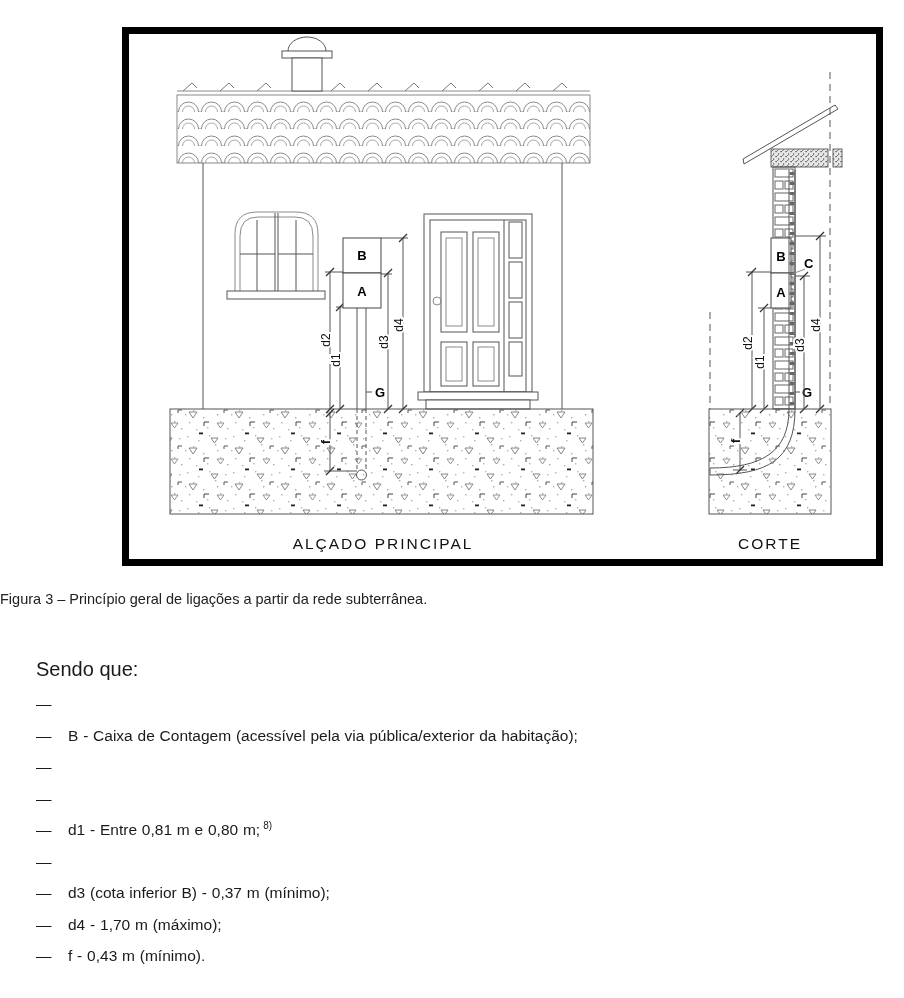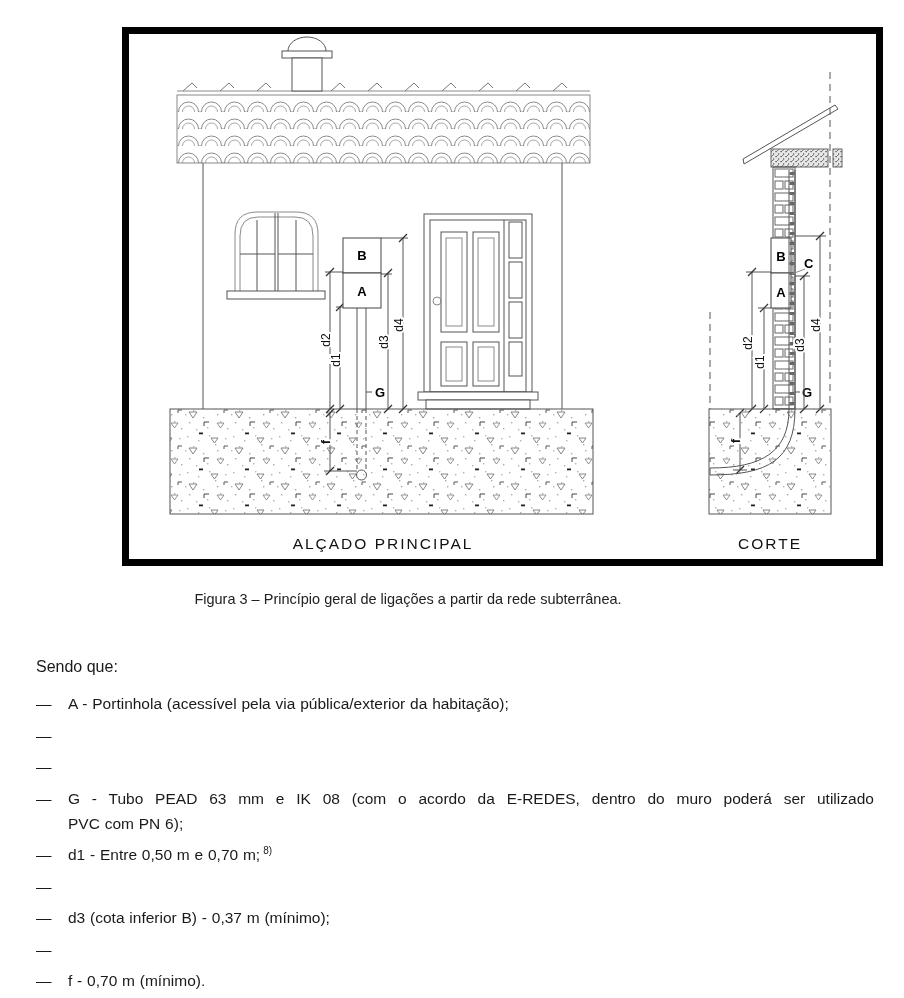--- a/index.html
+++ b/index.html
@@ -15,22 +15,22 @@
   .figure-frame svg{display:block;}
   svg text{font-family:"Liberation Sans",sans-serif;}
   .ln{stroke:#555;stroke-width:1;fill:none;}
   .thin{stroke:#8a8a8a;stroke-width:1;fill:none;}
   .dashln{stroke:#555;stroke-width:1;fill:none;stroke-dasharray:7 5;}
   .pipedash{stroke:#555;stroke-width:1;fill:none;stroke-dasharray:4 3;}
   .dim{font-size:12px;fill:#111;paint-order:stroke;stroke:#fff;stroke-width:4px;}
   .dimb{font-weight:bold;}
   .biglab{font-size:13px;font-weight:bold;fill:#000;paint-order:stroke;stroke:#fff;stroke-width:3px;}
   .vtitle{font-size:15.5px;letter-spacing:2px;fill:#111;}
-  .caption{position:absolute;left:0;top:591px;width:816px;text-align:center;font-size:14.5px;color:#222;}
-  .intro{position:absolute;left:36px;top:658px;font-size:16px;color:#1a1a1a;}
+  .caption{position:absolute;left:0;top:591px;width:816px;text-align:left;font-size:14.5px;color:#222;}
+  .intro{position:absolute;left:36px;top:658px;font-size:20px;color:#1a1a1a;}
   .deflist{position:absolute;left:36px;top:691px;width:990px;}
   .item{display:flex;align-items:flex-start;margin-bottom:6.5px;line-height:25px;font-size:15.5px;}
   .dash{width:32px;flex:none;}
   .txt{word-spacing:0.5px;}
   .g1{word-spacing:7.5px;white-space:nowrap;display:block;}
   .g2{display:block;}
   sup{font-size:10px;vertical-align:super;line-height:0;margin-left:3px;}
 </style>
 </head>
 <body>
@@ -283,56 +283,53 @@
   </div>
 
   <div class="caption">Figura 3 – Princípio geral de ligações a partir da rede subterrânea.</div>
 
   <div class="intro">Sendo que:</div>
 
   <div class="deflist">
 
     <div class="item">
       <span class="dash">—</span>
-      <span class="txt">A - Portinhola (acessível pela via pública/exterior da habitação);</span>
-    </div>
-
-    <div class="item">
-      <span class="dash">—</span>
-    </div>
-
-    <div class="item">
-      <span class="dash">—</span>
-    </div>
-
-    <div class="item">
-      <span class="dash">—</span>
-      <span class="txt">
-        <span class="g1">G - Tubo PEAD 63 mm e IK 08 (com o acordo da E-REDES, dentro do muro poderá ser utilizado</span>
-        <span class="g2">PVC com PN 6);</span>
-      </span>
-    </div>
-
-    <div class="item">
-      <span class="dash">—</span>
-      <span class="txt"><span>d1 - Entre 0,50 m e 0,70 m;</span><sup>8)</sup></span>
+    </div>
+
+    <div class="item">
+      <span class="dash">—</span>
+      <span class="txt">B - Caixa de Contagem (acessível pela via pública/exterior da habitação);</span>
+    </div>
+
+    <div class="item">
+      <span class="dash">—</span>
+    </div>
+
+    <div class="item">
+      <span class="dash">—</span>
+    </div>
+
+    <div class="item">
+      <span class="dash">—</span>
+      <span class="txt"><span>d1 - Entre 0,81 m e 0,80 m;</span><sup>8)</sup></span>
     </div>
 
     <div class="item">
       <span class="dash">—</span>
     </div>
 
     <div class="item">
       <span class="dash">—</span>
       <span class="txt">d3 (cota inferior B) - 0,37 m (mínimo);</span>
     </div>
 
     <div class="item">
       <span class="dash">—</span>
-    </div>
-
-    <div class="item">
-      <span class="dash">—</span>
-      <span class="txt">f - 0,70 m (mínimo).</span>
+      <span class="txt">d4 - 1,70 m (máximo);</span>
+    </div>
+
+    <div class="item">
+      <span class="dash">—</span>
+      <span class="txt">f - 0,43 m (mínimo).</span>
     </div>
 
   </div>
 </div>
 
 </body></html>

